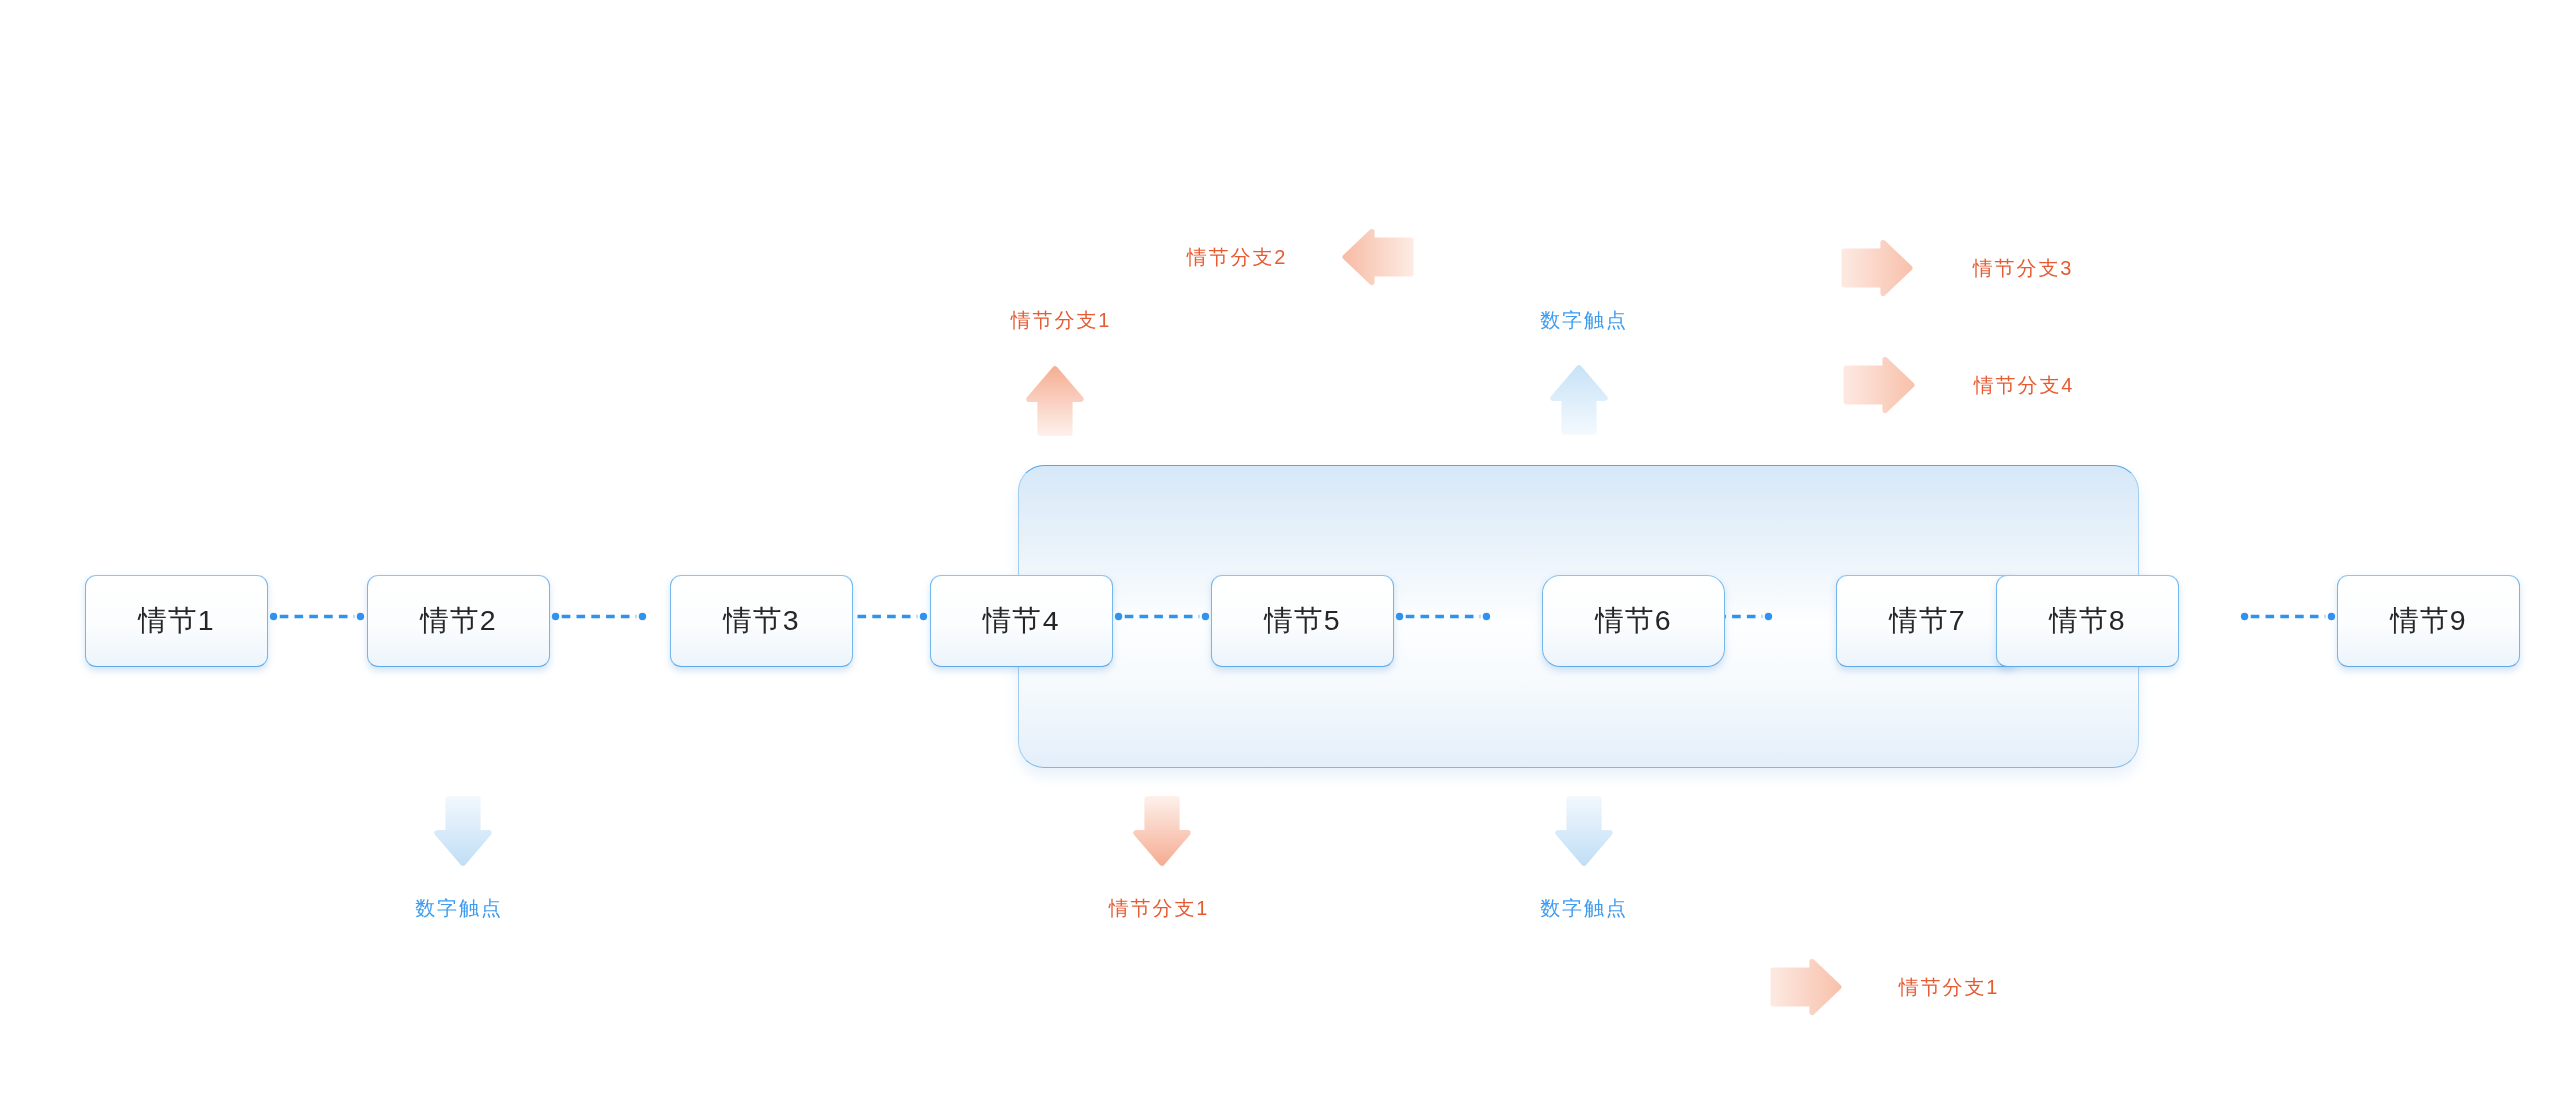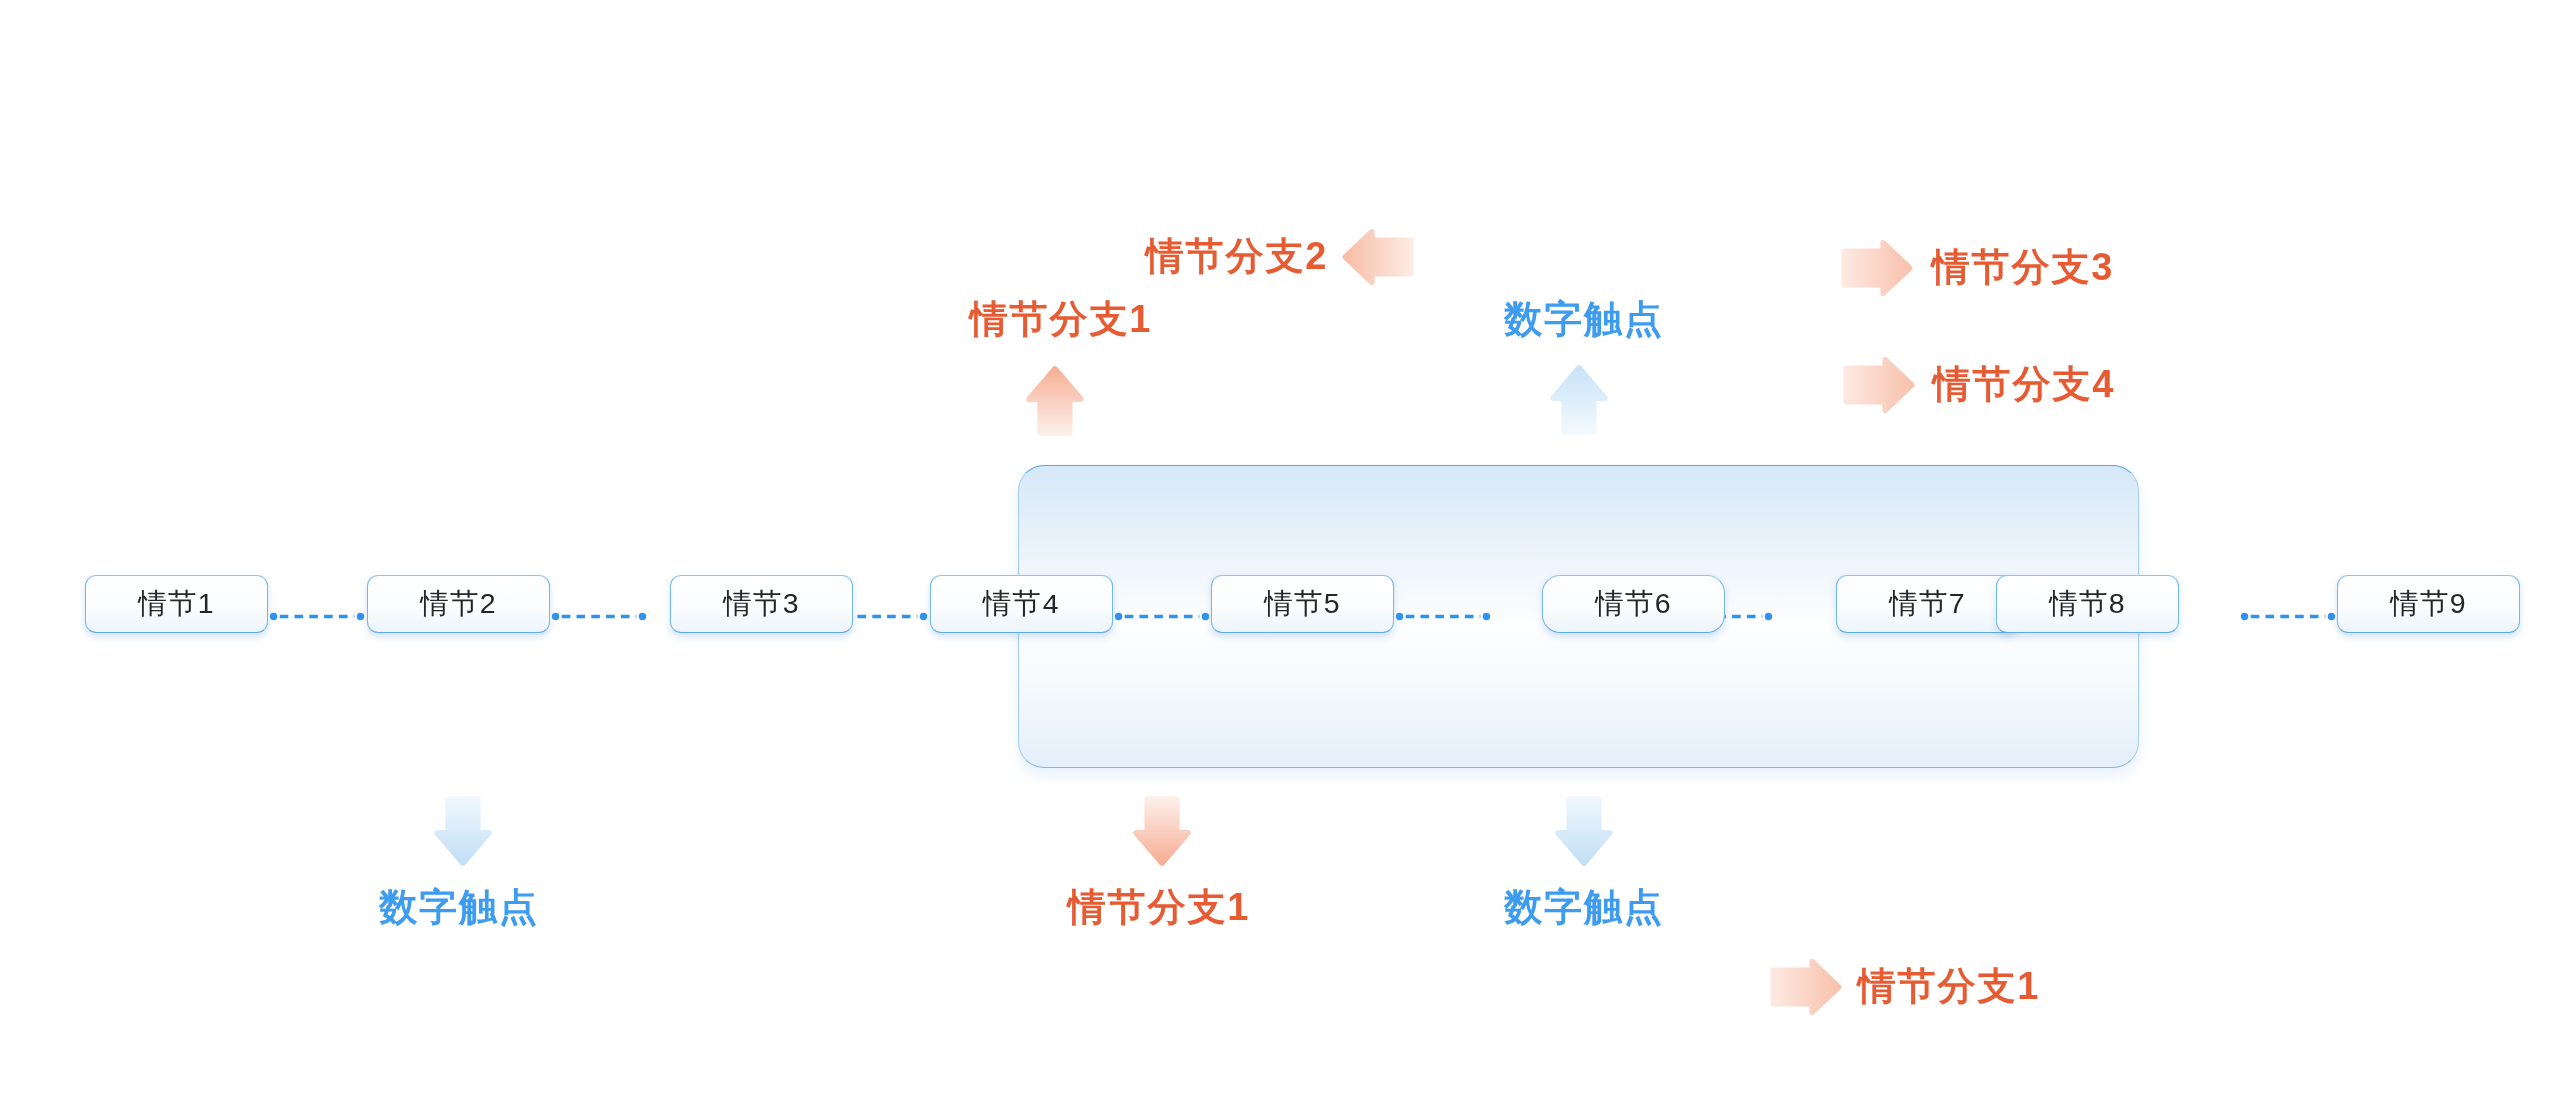--- a/index.html
+++ b/index.html
@@ -16,38 +16,38 @@
     position:absolute;left:1018px;top:465px;width:1119px;height:301px;
     border-radius:26px;
     border:1.9px solid;
     border-color:#55a6e8 #a3cdee #7db9e6 #a3cdee;
     background:linear-gradient(180deg,#d6e8f8 0%,#e9f2fa 26%,#fdfeff 52%,#f6fafd 72%,#e4effa 100%);
     box-shadow:0 7.4px 13.6px rgba(130,180,230,.18);
   }
 
   
   .node{
-    position:absolute;top:575px;width:183px;height:58px;
+    position:absolute;top:575px;width:183px;height:92px;
     border-radius:11px;
     border:1.9px solid;
     border-color:#8cc5f1 #74b7ec #5ea9e7 #74b7ec;
     background:linear-gradient(180deg,#ffffff 0%,#fbfdfe 55%,#ecf4fb 100%);
     box-shadow:0 3.1px 7.4px rgba(110,165,220,.30);
     display:flex;align-items:center;justify-content:center;
     font-size:28.5px;font-weight:500;color:#262626;letter-spacing:1.2px;
     box-sizing:border-box;white-space:nowrap;
   }
 
   
   .connector{position:absolute;top:609px;width:98px;height:15px;}
 
   
   .deco-label{
     position:absolute;transform:translate(-50%,-50%);
-    font-size:38px;font-weight:700;letter-spacing:1.9px;white-space:nowrap;
+    font-size:20px;font-weight:400;letter-spacing:1.9px;white-space:nowrap;
     line-height:1.2;
   }
   .orange{color:var(--orange,#E75B33);}
   .blue{color:var(--blue,#3E9CF0);}
   .deco-arrow{position:absolute;transform:translate(-50%,-50%);line-height:0;}
 </style>
 </head>
 <body>
 
 <svg width="0" height="0" style="position:absolute" aria-hidden="true">

